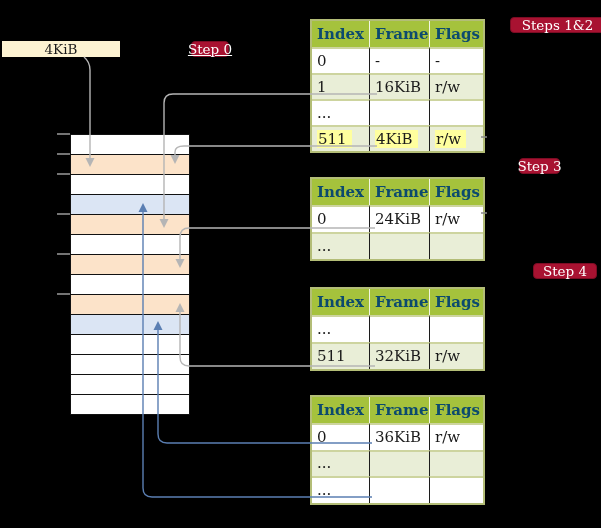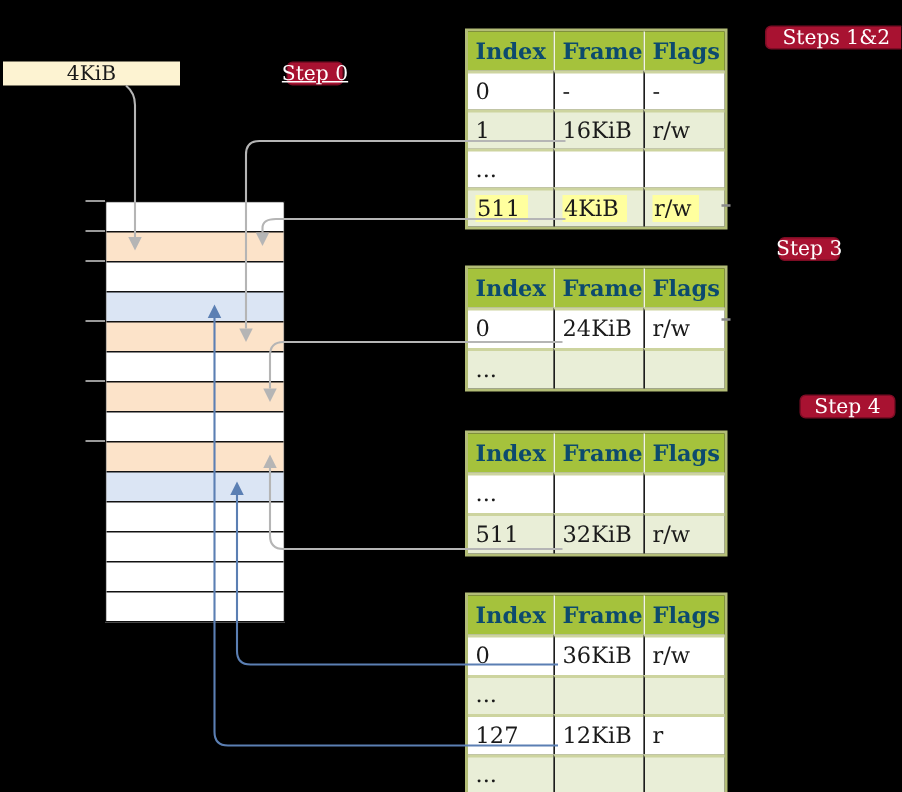--- a/index.html
+++ b/index.html
@@ -221,25 +221,20 @@
             <td>0</td>
             <td>36KiB</td>
             <td>r/w</td>
           </tr>
           <tr>
             <td>...</td>
             <td></td>
             <td></td>
           </tr>
           <tr>
-            <td>127</td>
-            <td>12KiB</td>
-            <td>r</td>
-          </tr>
-          <tr>
             <td>...</td>
             <td></td>
             <td></td>
           </tr>
         </tbody>
       </table>
     </div>
 
   <svg class="overlay" width="601" height="528" viewBox="0 0 601 528">
     <path class="tick" d="M 57 134 H 70 M 57 154 H 70 M 57 174 H 70 M 57 214 H 70 M 57 254 H 70 M 57 294 H 70"></path>

